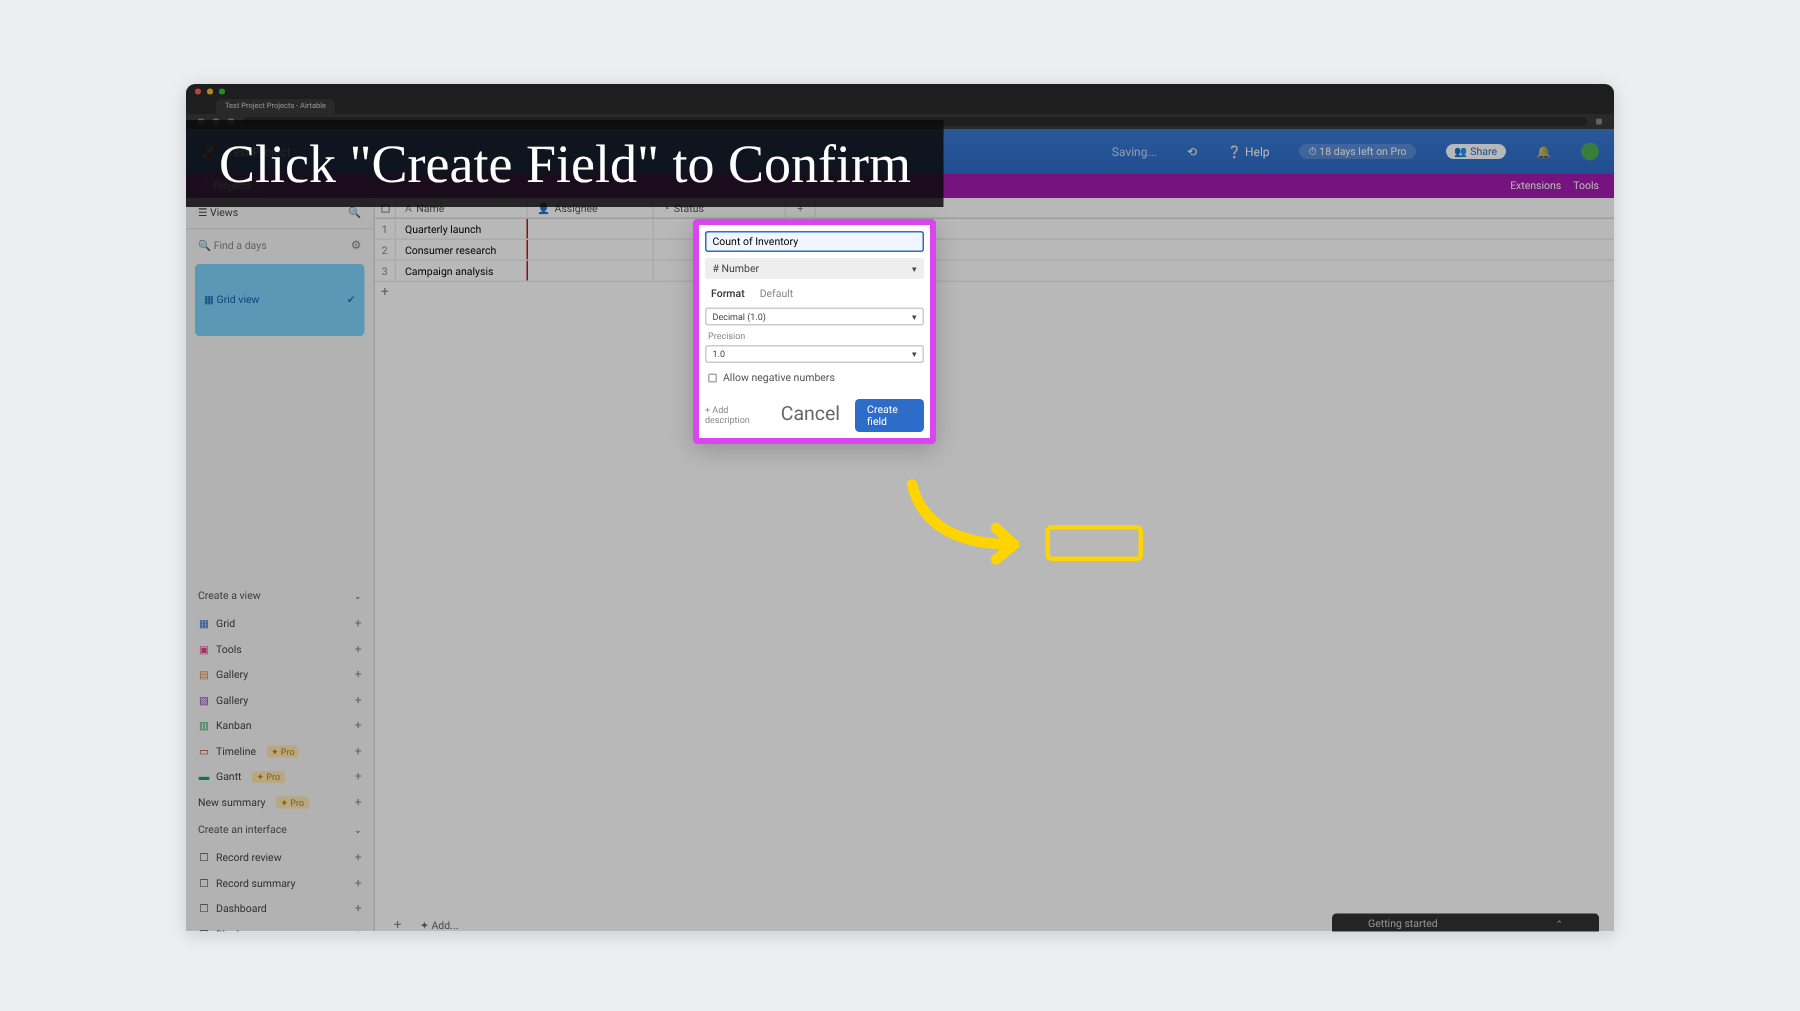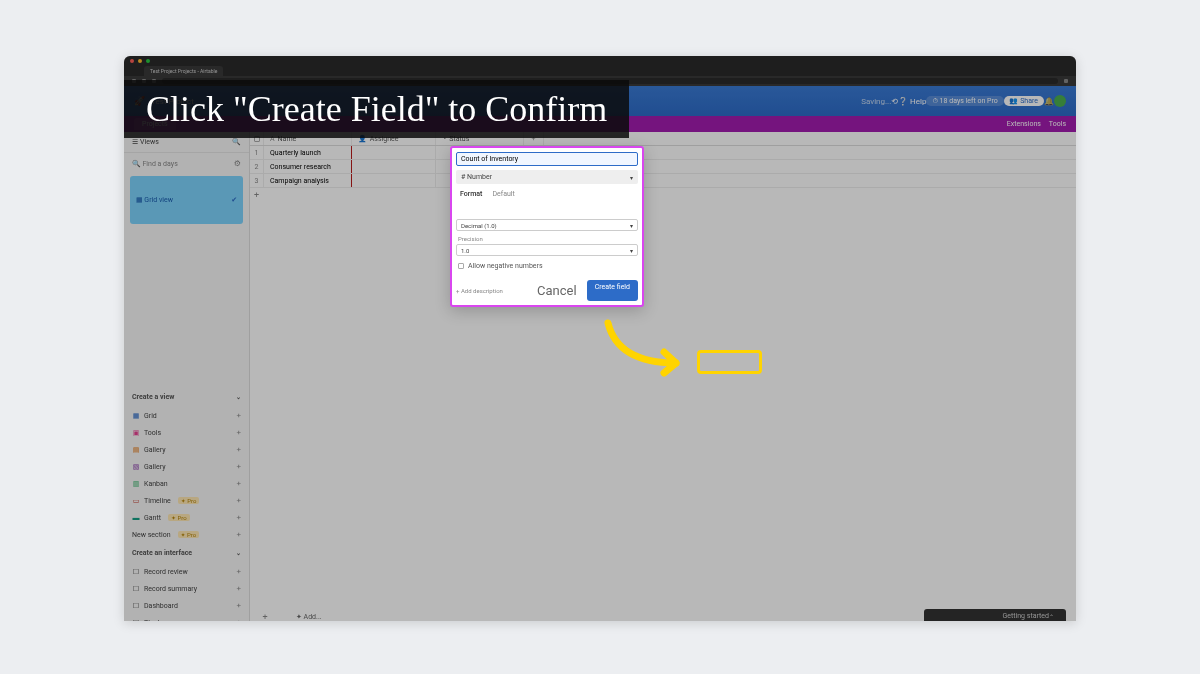--- a/index.html
+++ b/index.html
@@ -9,75 +9,75 @@
 .dot{width:4px;height:4px;border-radius:50%}
 .d1{background:#ff5f57}.d2{background:#febc2e}.d3{background:#28c840}
 .tabbar{height:10px;background:#2a2a2a;display:flex;align-items:center;padding-left:20px;font-size:5px;color:#ccc}
 .tab{background:#3a3a3a;padding:2px 6px;border-radius:3px 3px 0 0}
 .urlbar{height:10px;background:#3a3a3a;display:flex;align-items:center;padding:0 8px;gap:6px}
 .urlfield{flex:1;height:6px;background:#2a2a2a;border-radius:3px}
 .urlicon{width:4px;height:4px;background:#888;border-radius:1px}
 .topbar{height:20px;background:linear-gradient(#3a7bd5,#2d6cc8);display:flex;align-items:center;padding:15px 10px;color:#fff;font-size:8px;justify-content:space-between}
 .topbar-l{display:flex;align-items:center;gap:6px}
 .rocket{font-size:9px}
-.topbar-r{display:flex;align-items:center;gap:0}
+.topbar-r{display:flex;align-items:center;gap:20px}
 .pill{background:rgba(255,255,255,.18);padding:1px 6px;border-radius:8px;font-size:7px}
 .sharebtn{background:#fff;color:#2d6cc8;padding:1px 6px;border-radius:8px;font-size:7px}
 .avatar{width:12px;height:12px;border-radius:50%;background:#4caf50}
 .navbar{height:16px;background:#a21caf;display:flex;align-items:center;padding:0 10px;color:#fff;font-size:7px;justify-content:space-between}
 .navbar-l{display:flex;gap:10px}
 .navbar-r{display:flex;gap:8px}
 .main{display:flex;height:calc(100% - 66px)}
 .sidebar{width:126px;background:#f7f7f7;border-right:1px solid #ddd;display:flex;flex-direction:column;font-size:7px;color:#444}
 .sb-top{padding:6px 8px;display:flex;align-items:center;justify-content:space-between;border-bottom:1px solid #e5e5e5}
 .sb-find{padding:6px 8px;display:flex;align-items:center;justify-content:space-between;color:#888;font-size:7px}
 .gear{font-size:8px}
 .sb-active{background:#7dd3fc;margin:2px 6px;padding:20px 6px;border-radius:3px;display:flex;align-items:center;justify-content:space-between;color:#1a5cb0}
 .check{color:#2d6cc8;font-size:7px}
 .sb-spacer{flex:1}
-.sb-section{padding:6px 8px;display:flex;justify-content:space-between;color:#555;font-weight:700}
+.sb-section{padding:6px 8px;display:flex;justify-content:space-between;color:#555;font-weight:400}
 .sb-item{padding:4px 8px;display:flex;align-items:center;justify-content:space-between}
 .sb-item-l{display:flex;align-items:center;gap:4px}
 .sbicon{width:8px;height:8px;display:inline-flex;align-items:center;justify-content:center;font-size:7px}
 .i-grid{color:#2d6cc8}.i-form{color:#e84393}.i-cal{color:#e67e22}.i-gal{color:#8e44ad}.i-kan{color:#27ae60}.i-tl{color:#c0392b}.i-gantt{color:#16a085}
 .probadge{background:#ffe8b3;color:#b8860b;font-size:6px;padding:0 3px;border-radius:2px;margin-left:3px}
 .plus{color:#888;font-size:8px}
 .content{flex:1;position:relative}
 .colhead{height:14px;display:flex;border-bottom:1px solid #ddd;font-size:7px;color:#555;background:#fff}
 .ch-chk{width:14px;border-right:1px solid #eee;display:flex;align-items:center;justify-content:center}
 .chkbox{width:6px;height:6px;border:1px solid #aaa;border-radius:1px}
 .ch{border-right:1px solid #eee;display:flex;align-items:center;padding:0 6px;gap:3px}
 .ch-name{width:88px}.ch-ass{width:84px}.ch-stat{width:88px}
 .ch-add{width:20px;justify-content:center;color:#888}
 .chicon{font-size:7px;color:#888}
 .row{height:14px;display:flex;border-bottom:1px solid #eee;font-size:7px}
 .r-num{width:14px;display:flex;align-items:center;justify-content:center;color:#888;border-right:1px solid #eee}
 .r-name{width:88px;padding:0 6px;display:flex;align-items:center;border-right:1px solid #b91c1c}
 .r-cell{width:84px;border-right:1px solid #eee}
 .r-cell2{width:88px;border-right:1px solid #eee}
 .addrow{height:14px;display:flex;align-items:center;padding-left:4px;color:#888;font-size:9px}
-.popup{position:absolute;left:200px;top:14px;width:194px;background:#fff;border:2px solid #d946ef;border-radius:3px;box-shadow:0 4px 16px rgba(0,0,0,.2);font-size:7px;padding:4px}
+.popup{position:absolute;left:212px;top:14px;width:162px;background:#fff;border:4px solid #d946ef;border-radius:3px;box-shadow:0 4px 16px rgba(0,0,0,.2);font-size:7px;padding:4px}
 .pinput{width:100%;height:14px;border:1px solid #2d6cc8;border-radius:2px;padding:0 4px;font-size:7px;background:#f0f6ff;margin-bottom:4px}
 .ptype{height:14px;background:#eee;border-radius:2px;display:flex;align-items:center;justify-content:space-between;padding:0 5px;margin-bottom:6px;color:#444}
-.ptabs{display:flex;gap:10px;padding:0 4px;margin-bottom:21px;color:#888}
+.ptabs{display:flex;gap:10px;padding:0 4px;margin-bottom:5px;color:#888}
 .ptab-active{color:#333;font-weight:500}
 .pselect{height:12px;border:1px solid #ccc;border-radius:2px;display:flex;align-items:center;justify-content:space-between;padding:0 4px;margin-bottom:4px;color:#444;font-size:6px}
 .plabel{font-size:6px;color:#888;padding:0 2px;margin-bottom:2px}
 .pcheck{display:flex;align-items:center;gap:4px;padding:2px;color:#555;margin-bottom:8px}
 .pck{width:6px;height:6px;border:1px solid #aaa;border-radius:1px;flex-shrink:0}
 .pfooter{display:flex;align-items:center;justify-content:space-between}
 .padd{color:#888;font-size:6px}
 .pbtns{display:flex;gap:4px}
 .pcancel{color:#666;font-size:13px;padding:3px 6px}
 .pcreate{background:#2d6cc8;color:#fff;font-size:7px;padding:3px 8px;border-radius:3px}
 .bottombar{position:absolute;bottom:0;left:0;right:0;height:28px;display:flex;align-items:center}
 .addbtn{width:14px;height:14px;display:flex;align-items:center;justify-content:center;color:#888;margin-left:8px;font-size:9px}
-.addtbl{font-size:7px;color:#666;margin-left:24px}
+.addtbl{font-size:7px;color:#666;margin-left:8px}
 .projcount{position:absolute;bottom:2px;left:6px;font-size:6px;color:#888}
-.getstarted{position:absolute;bottom:8px;right:10px;width:142px;height:14px;background:#333;color:#ccc;font-size:7px;display:flex;align-items:center;justify-content:flex-end;padding:0 12px;border-radius:3px}
+.getstarted{position:absolute;bottom:8px;right:10px;width:178px;height:14px;background:#333;color:#ccc;font-size:7px;display:flex;align-items:center;justify-content:space-between;padding:0 24px;border-radius:3px}
 .instruction{position:absolute;left:124px;top:80px;padding:8px 22px;background:rgba(10,10,10,.85);color:#fff;font-size:36px;font-weight:400;z-index:10;font-family:Georgia,serif}
 .arrow{position:absolute;z-index:6;pointer-events:none}
 .dimmer{position:absolute;inset:0;background:rgba(0,0,0,.28);z-index:2;pointer-events:none}
 .popup{z-index:4}
 .hl-wrap{position:absolute;left:697px;top:350px;width:65px;height:24px;z-index:7;pointer-events:none}
 .hl-border{position:absolute;inset:0;border:3px solid #ffd400;border-radius:4px}
 .caret{font-size:6px}
 </style>
 </head>
 <body>
@@ -191,21 +191,21 @@
       <div class="sb-item">
           <span class="sb-item-l">
             <span class="sbicon i-gantt">▬</span>
             <span>Gantt</span>
             <span class="probadge">✦ Pro</span>
           </span>
           <span class="plus">+</span>
         </div>
       <div class="sb-item">
           <span class="sb-item-l">
-            <span>New section</span>
+            <span>New summary</span>
             <span class="probadge">✦ Pro</span>
           </span>
           <span class="plus">+</span>
         </div>
 
       <div class="sb-section">
         <span>Create an interface</span>
           <span class="caret">⌄</span>
       </div>
       <div class="sb-item">

